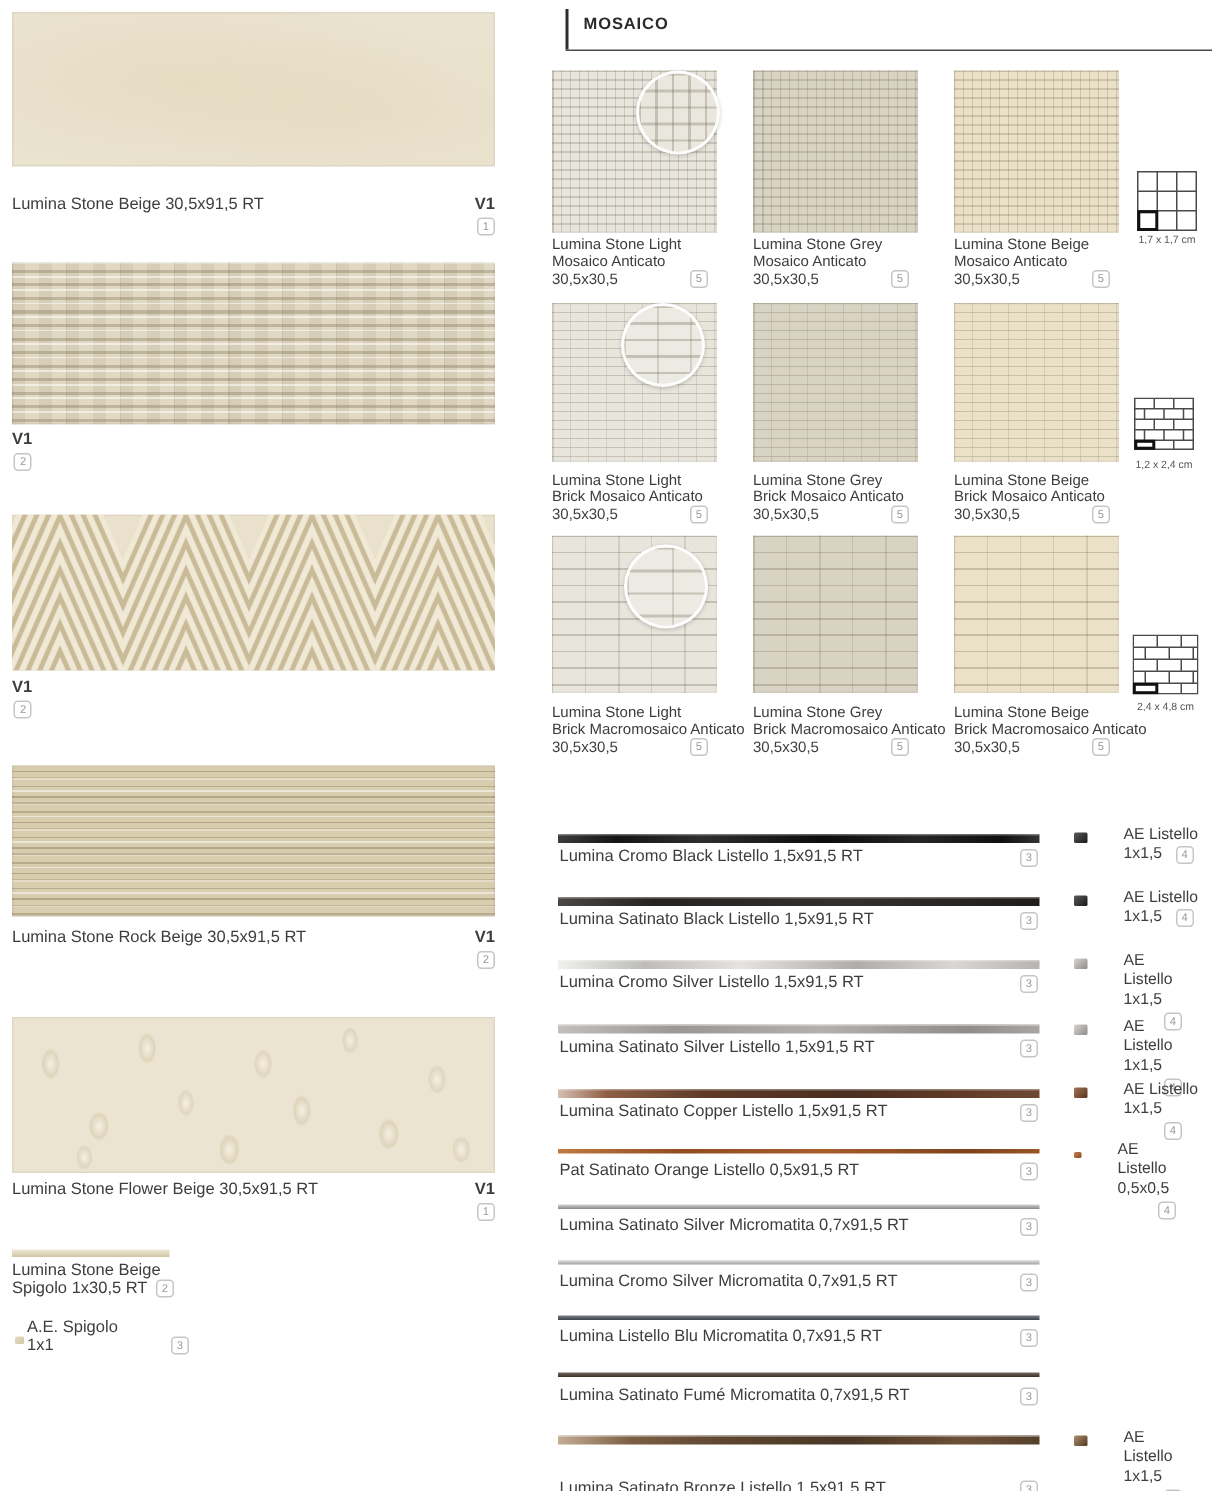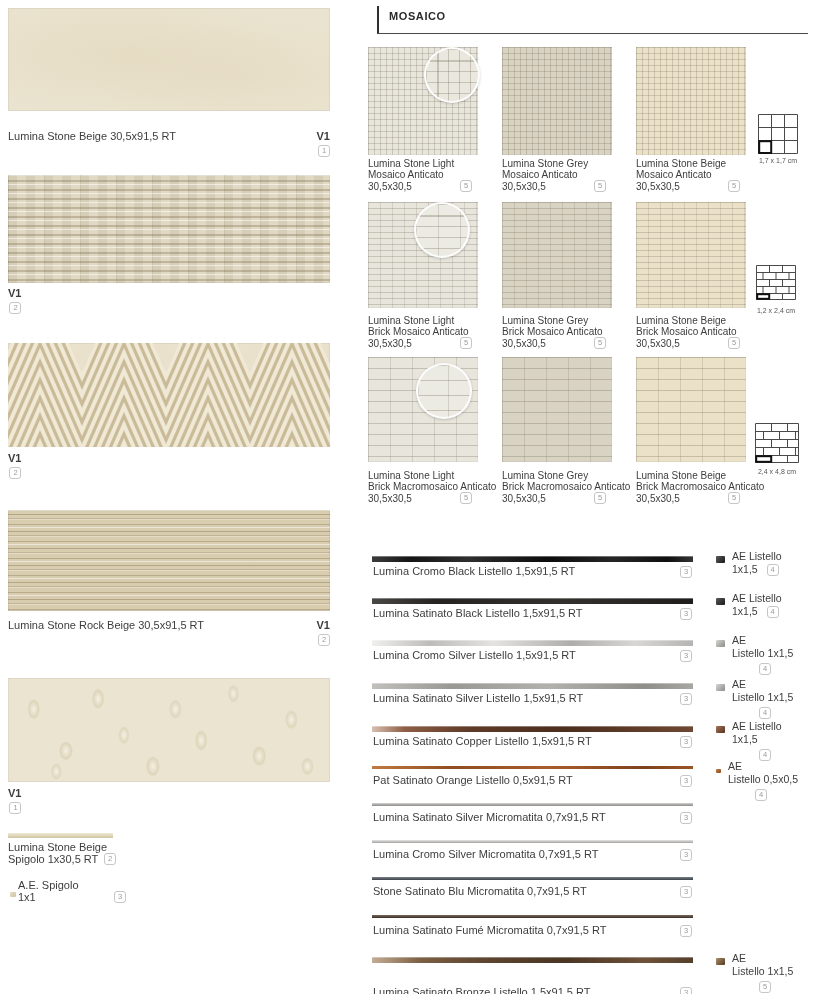--- a/index.html
+++ b/index.html
@@ -116,21 +116,21 @@
   .s-cromo-silver-micro{background:linear-gradient(180deg,#e6e5e3,#a3a2a0);}
   .s-blu-micro{background:linear-gradient(180deg,#7a8088,#3d4148);}
   .s-fume-micro{background:linear-gradient(180deg,#7a6a5c,#3a2f26);}
   .s-bronze{background:linear-gradient(90deg,#c3ad94,#7c5f44 15%,#5d4530 35%,#4a3624 60%,#6e5138 85%,#55402c);}
 
   .lrow{position:absolute;left:373px;width:319px;display:flex;justify-content:space-between;
         align-items:center;font-size:11px;line-height:13px;}
 
   
   .ae{position:absolute;left:716px;width:90px;font-size:10.5px;line-height:13px;}
-  .ae .inner{display:flex;gap:7px;}
+  .ae .inner{display:flex;gap:24px;}
   .ae .chipwrap{padding-top:3px;}
   .l2row{display:flex;align-items:center;gap:9px;}
   .badge-row{padding-left:27px;margin-top:1px;}
 </style>
 </head>
 <body>
 
 <div class="page">
 
   <div class="tile tex-plain" style="top:8px;height:103px"></div>
@@ -189,20 +189,21 @@
   <div class="tile-label" style="top:619px">
     <span>Lumina Stone Rock Beige 30,5x91,5 RT</span>
     <span class="pright">
       <span class="shade">V1</span>
       <span class="badge">2</span>
     </span>
   </div>
 
   <div class="tile tex-flower" style="top:678px;height:104px"></div>
   <div class="tile-label" style="top:787px">
+    <span>Lumina Stone Flower Beige 30,5x91,5 RT</span>
     <span class="pright">
       <span class="shade">V1</span>
       <span class="badge">1</span>
     </span>
   </div>
 
   <div class="sstrip"></div>
   <div class="stext">
     <div>Lumina Stone Beige</div>
     <div class="srow">
@@ -381,21 +382,21 @@
   </div>
 
   <div class="ls h3 s-cromo-silver-micro" style="top:840px"></div>
   <div class="lrow" style="top:848px">
     <span>Lumina Cromo Silver Micromatita 0,7x91,5 RT</span>
     <span class="badge">3</span>
   </div>
 
   <div class="ls h3 s-blu-micro" style="top:877px"></div>
   <div class="lrow" style="top:885px">
-    <span>Stone Satinato Blu Micromatita 0,7x91,5 RT</span>
+    <span>Lumina Listello Blu Micromatita 0,7x91,5 RT</span>
     <span class="badge">3</span>
   </div>
 
   <div class="ls h3 s-fume-micro" style="top:915px"></div>
   <div class="lrow" style="top:924px">
     <span>Lumina Satinato Fumé Micromatita 0,7x91,5 RT</span>
     <span class="badge">3</span>
   </div>
 
   <div class="ls h6 s-bronze" style="top:957px"></div>

